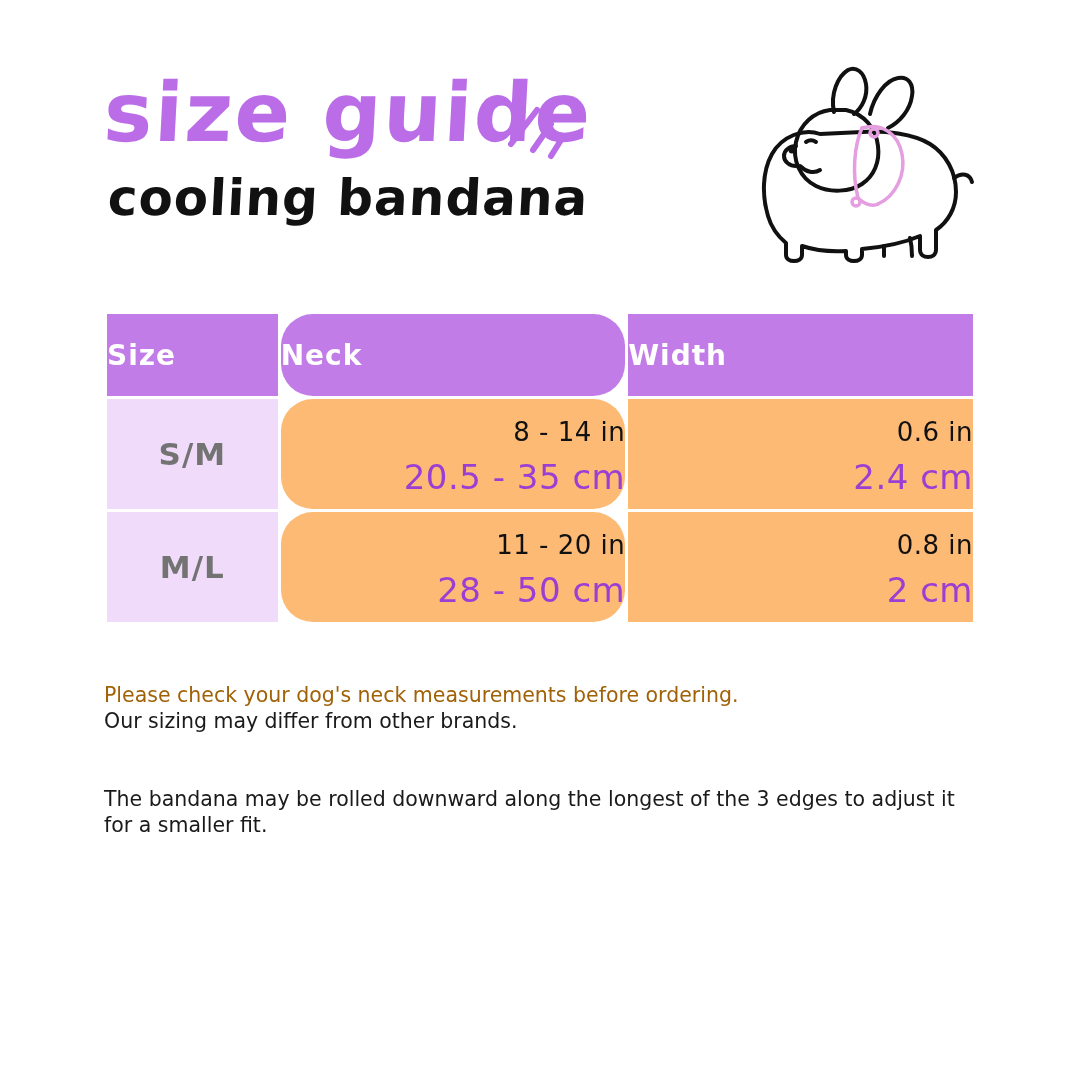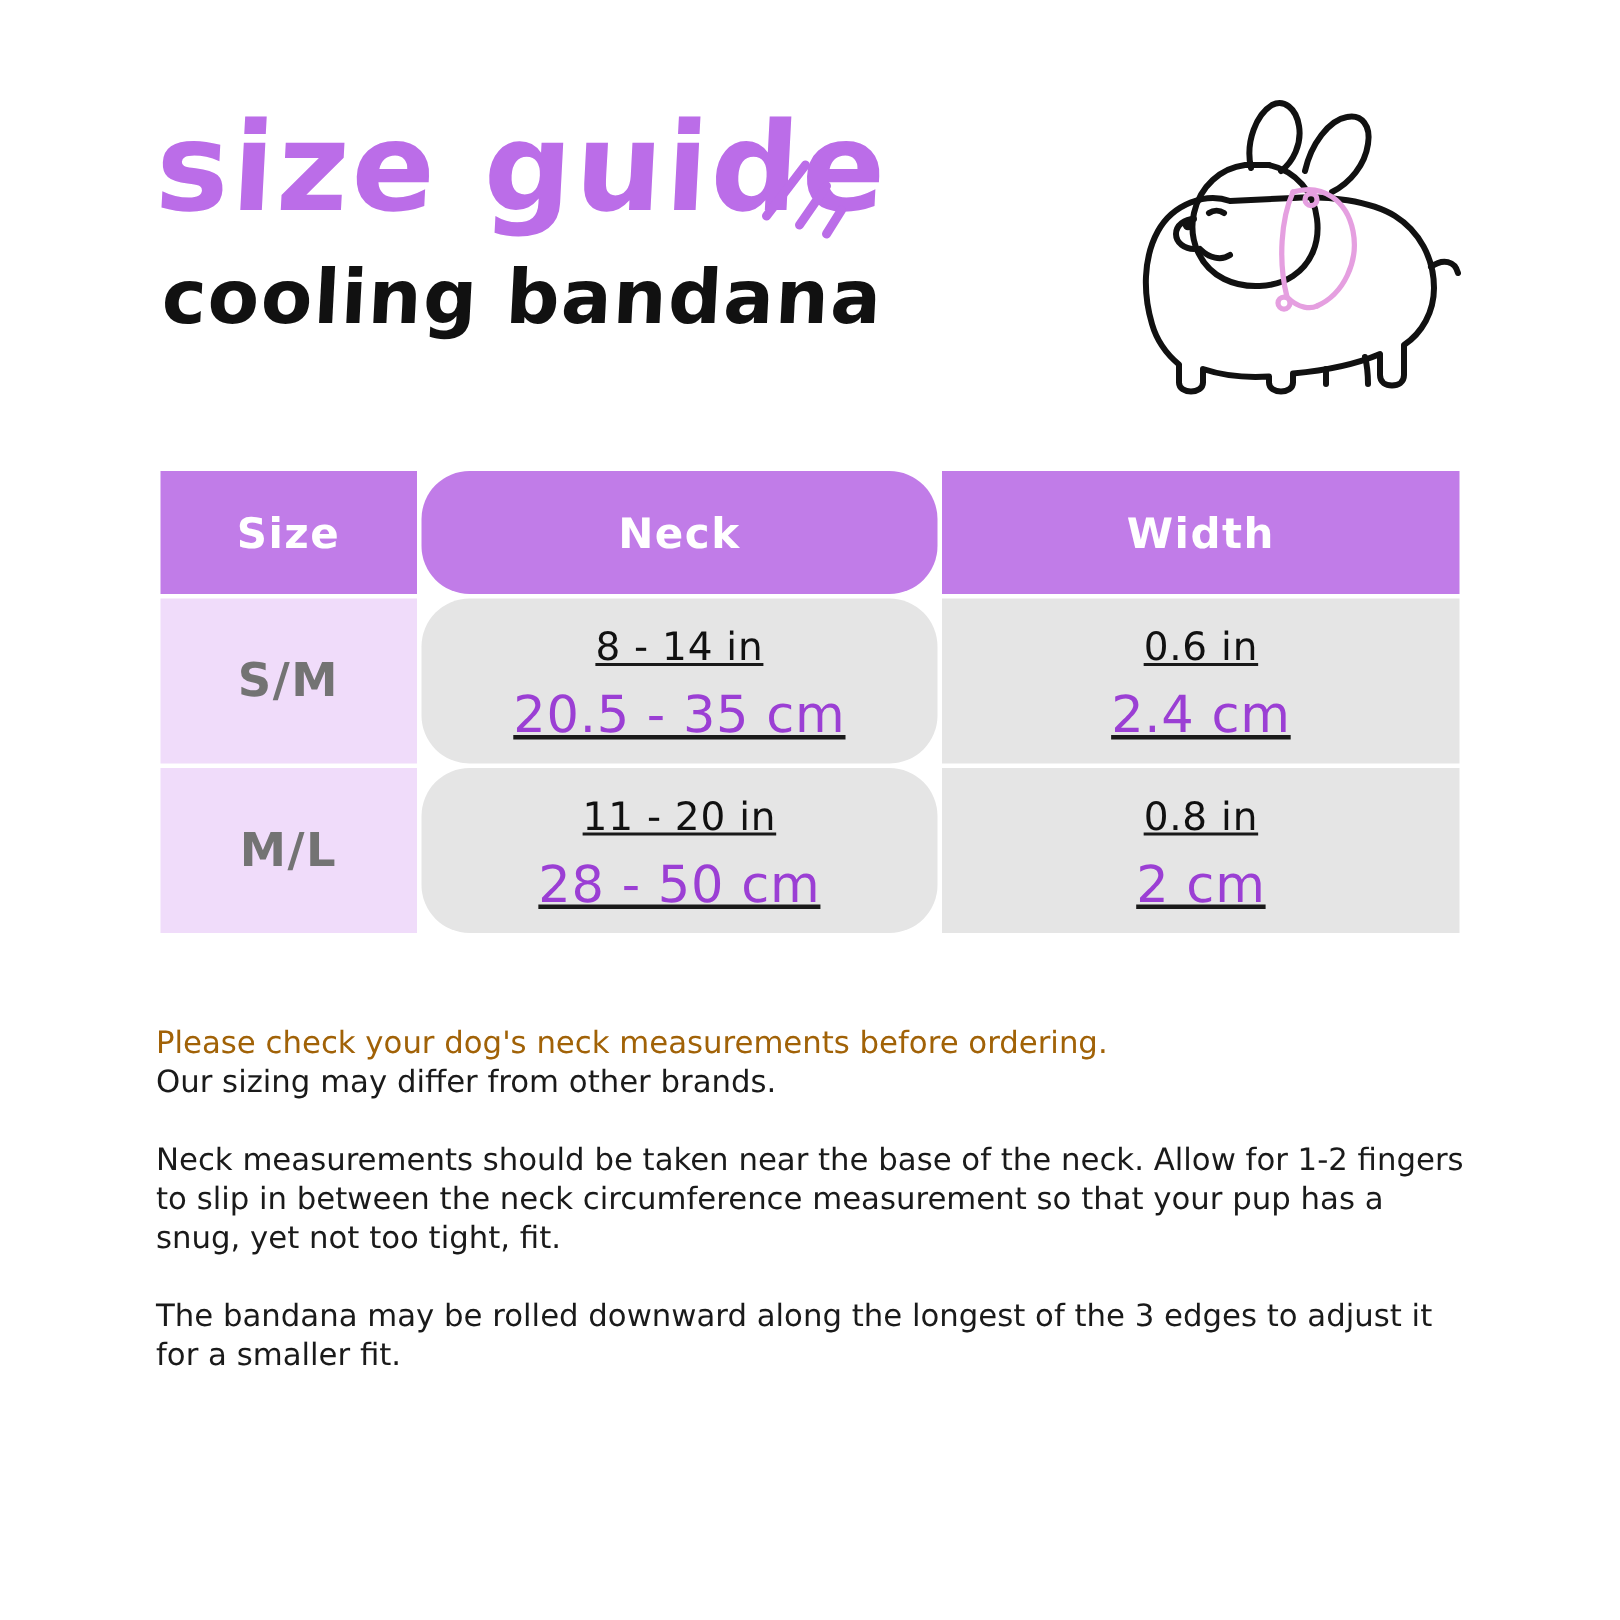--- a/index.html
+++ b/index.html
@@ -85,41 +85,40 @@
     margin: 0;
   }
   .th-cell {
     background: #c17ce8;
     color: #ffffff;
     font-family: "DejaVu Sans", sans-serif;
     font-weight: bold;
     font-size: 28px;
     letter-spacing: 1px;
     height: 82px;
-    text-align: center;
+    text-align: left;
     vertical-align: middle;
   }
   .size-cell {
     background: #f0dcfa;
     color: #737373;
     font-family: "DejaVu Sans", sans-serif;
     font-weight: bold;
     font-size: 31px;
     letter-spacing: 1px;
     height: 110px;
     text-align: center;
     vertical-align: middle;
     width: 172px;
   }
   .val-cell {
-    background: #e5e5e5;
+    background: #fdba74;
     height: 110px;
-    text-align: center;
+    text-align: right;
     vertical-align: middle;
-    text-decoration: underline;
   }
   .val-in {
     font-family: "DejaVu Sans", sans-serif;
     font-size: 26px;
     color: #111111;
     letter-spacing: 0.5px;
     line-height: 34px;
   }
   .val-cm {
     font-family: "DejaVu Sans", sans-serif;
@@ -249,18 +248,17 @@
           <div class="val-cm">2 cm</div>
         </td>
       </tr>
     </tbody>
   </table>
 
   <div class="notes">
     <p class="note-para note-highlight">Please check your dog's neck measurements before ordering.</p>
     <p class="note-para">Our sizing may differ from other brands.</p>
     <div class="note-gap"></div>
-    <p class="note-para">Neck measurements should be taken near the base of the neck. Allow for 1-2 fingers to slip in between the neck circumference measurement so that your pup has a snug, yet not too tight, fit.</p>
     <div class="note-gap"></div>
     <p class="note-para">The bandana may be rolled downward along the longest of the 3 edges to adjust it for a smaller fit.</p>
   </div>
 
 </div>
 
 </body></html>

